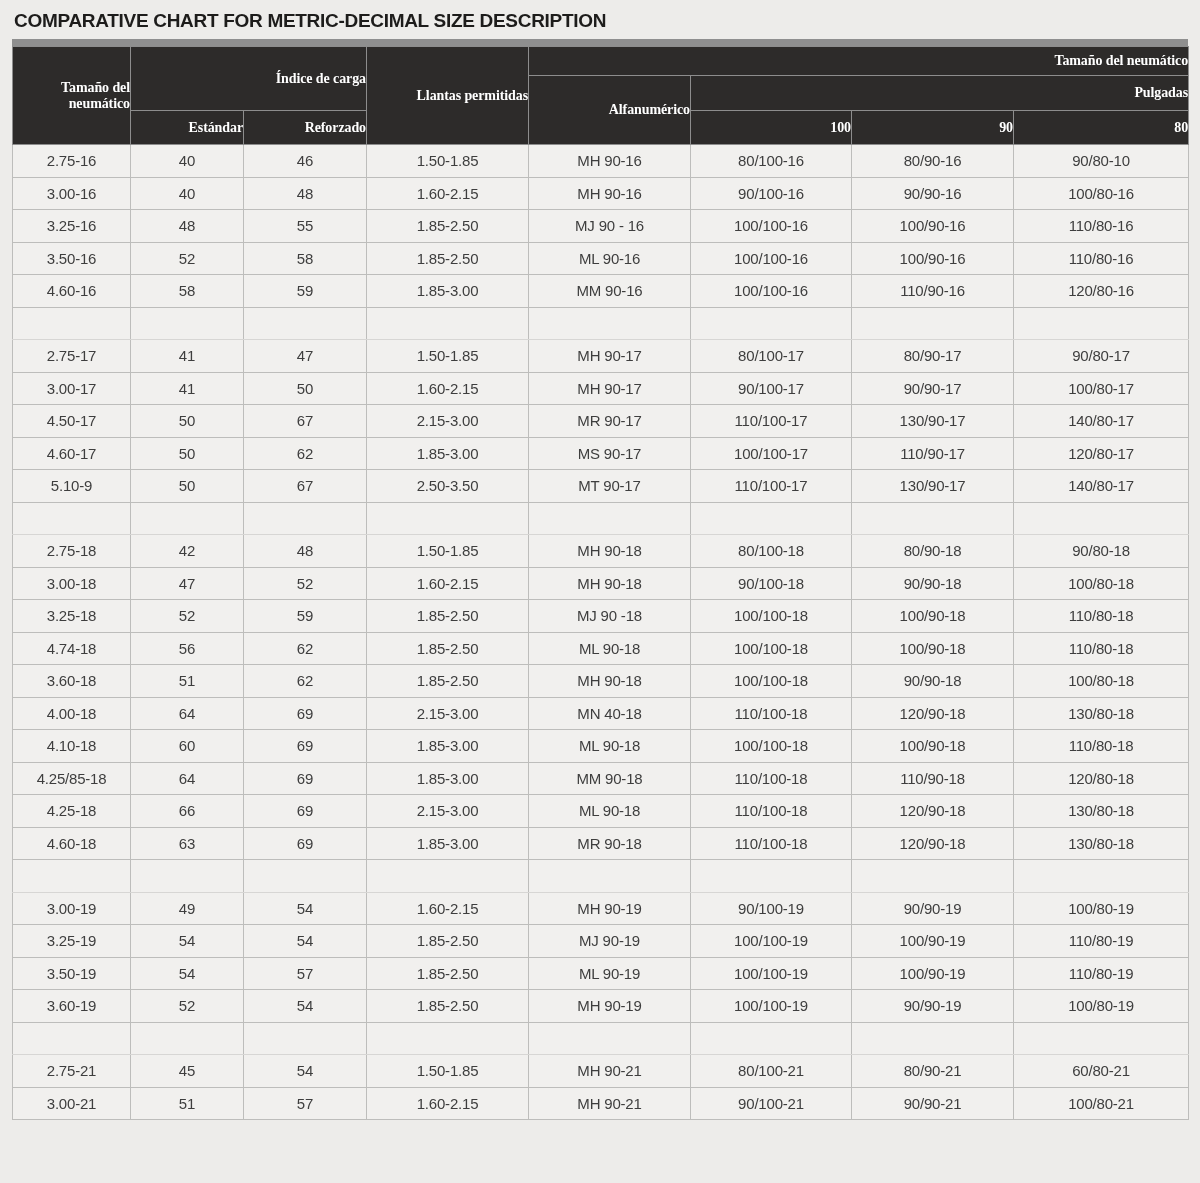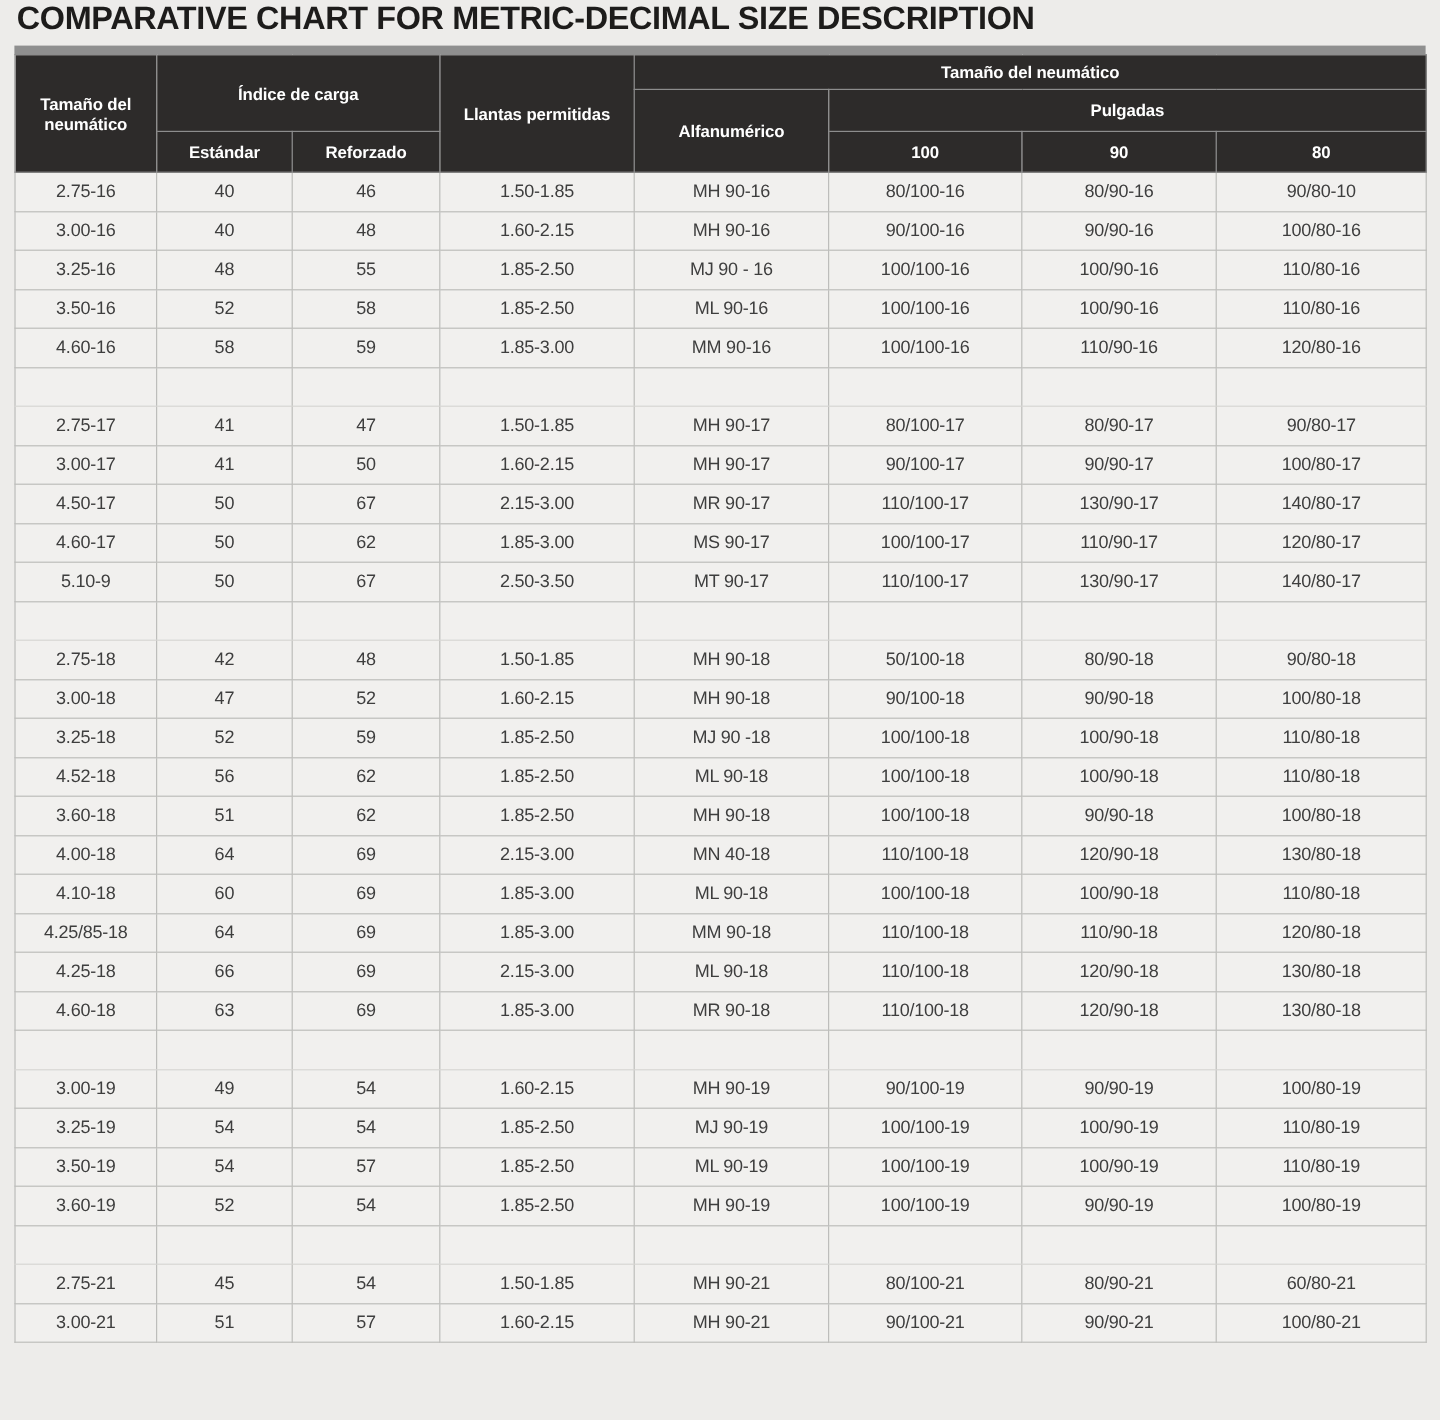--- a/index.html
+++ b/index.html
@@ -8,34 +8,34 @@
     --body-text:#3e3e3e; --title-text:#1d1c1b;
   }
   *{box-sizing:border-box; margin:0; padding:0;}
   html,body{width:1200px;}
   body{
     background:var(--page-bg);
     font-family:"Liberation Sans","DejaVu Sans",sans-serif;
     width:1200px; height:1183px; overflow:hidden;
   }
   .page-title{
-    padding:0 14px 7px 14px;
-    font-size:27px; font-weight:800; letter-spacing:-0.3px;
+    padding:10px 14px 7px 14px;
+    font-size:19px; font-weight:800; letter-spacing:-0.3px;
     color:var(--title-text);
   }
   .table-wrap{ margin:0 12px; }
   .top-strip{ height:7px; background:var(--top-strip); }
   table{
     width:1176px; border-collapse:collapse; table-layout:fixed;
   }
   thead th{
     background:var(--header-bg); color:var(--header-text);
     border:1px solid var(--header-line);
-    font-size:14px; font-weight:bold; text-align:center; vertical-align:middle;
-    padding:2px 18px; letter-spacing:-0.1px;
+    font-size:14px; font-weight:bold; text-align:right; vertical-align:middle;
+    padding:2px 0; letter-spacing:-0.1px;font-family:Liberation Serif, serif;
   }
   tr.hr1 th{ height:29px; }
   tr.hr2 th{ height:35px; }
   tr.hr3 th{ height:34px; }
   tbody td{
     background:var(--row-bg); color:var(--body-text);
     border:1px solid var(--grid-line);
     border-top-color:#d2d1cf;
     font-size:15px; text-align:center; vertical-align:middle;
     height:32.5px; padding:0 4px; letter-spacing:-0.2px;
@@ -200,21 +200,21 @@
           <td></td>
           <td></td>
           <td></td>
         </tr>
         <tr>
           <td>2.75-18</td>
           <td>42</td>
           <td>48</td>
           <td>1.50-1.85</td>
           <td>MH 90-18</td>
-          <td>50/100-18</td>
+          <td>80/100-18</td>
           <td>80/90-18</td>
           <td>90/80-18</td>
         </tr>
         <tr>
           <td>3.00-18</td>
           <td>47</td>
           <td>52</td>
           <td>1.60-2.15</td>
           <td>MH 90-18</td>
           <td>90/100-18</td>
@@ -225,21 +225,21 @@
           <td>3.25-18</td>
           <td>52</td>
           <td>59</td>
           <td>1.85-2.50</td>
           <td>MJ 90 -18</td>
           <td>100/100-18</td>
           <td>100/90-18</td>
           <td>110/80-18</td>
         </tr>
         <tr>
-          <td>4.52-18</td>
+          <td>4.74-18</td>
           <td>56</td>
           <td>62</td>
           <td>1.85-2.50</td>
           <td>ML 90-18</td>
           <td>100/100-18</td>
           <td>100/90-18</td>
           <td>110/80-18</td>
         </tr>
         <tr>
           <td>3.60-18</td>

